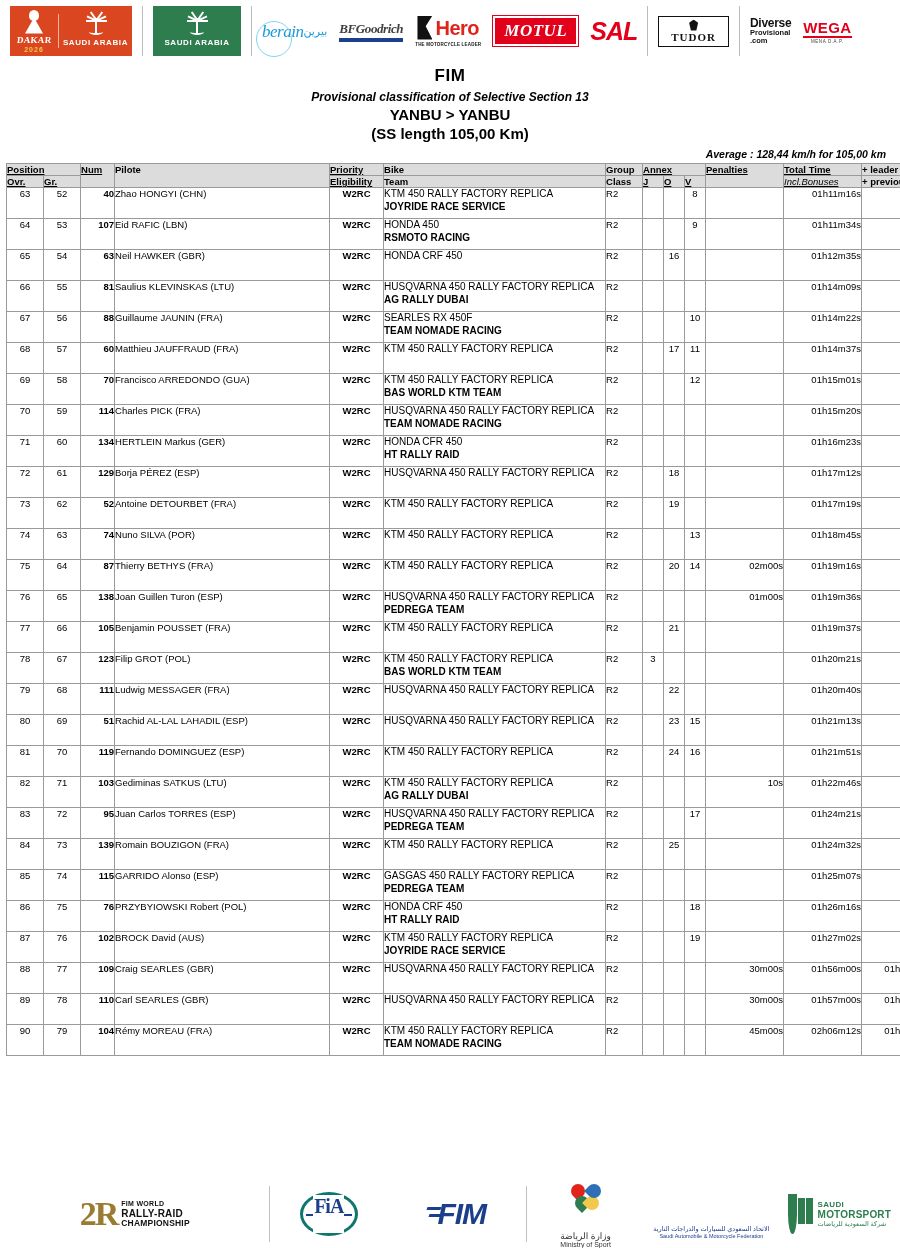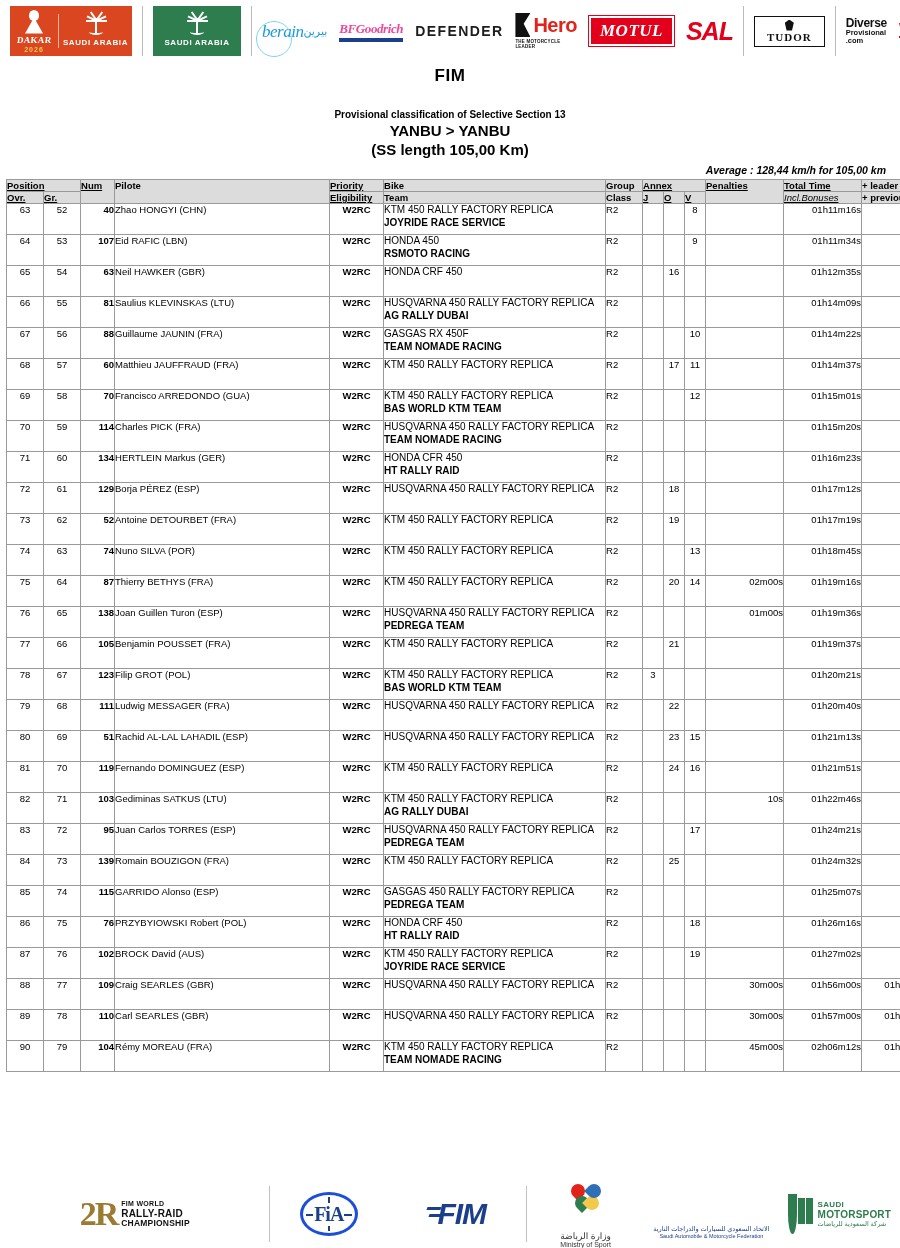--- a/index.html
+++ b/index.html
@@ -115,21 +115,21 @@
     width: 34px; height: 34px; border: 1.5px solid #7fd4f2;
     border-radius: 50%;
   }
 
   .bfg {
     background: #fff; text-align: center;
   }
   .bfg-top {
     font-family: "Liberation Serif", serif;
     font-size: 13px; font-weight: bold; font-style: italic;
-    color: #ec4899; letter-spacing: -.4px;
+    color: #404040; letter-spacing: -.4px;
   }
   .bfg-bar { height: 4px; background: #1b3f8b; margin-top: 1px; }
 
   .defender {
     font-size: 14px; font-weight: bold; letter-spacing: 1.4px;
     color: #1c1c1c;
   }
 
   .hero-logo { display: flex; flex-direction: column; align-items: center; }
   .hero-row { display: flex; align-items: center; gap: 3px; }
@@ -180,21 +180,21 @@
   .wega-word {
     font-size: 15px; font-weight: bold; color: #e3001b;
     letter-spacing: .4px; border-bottom: 2px solid #e3001b;
     font-family: "Liberation Sans", sans-serif;
   }
   .wega-sub { font-size: 4.5px; color: #444; letter-spacing: .6px; margin-top: 1px; }
 
   
   .titles { text-align: center; margin-top: 8px; }
   .t-fim { font-size: 17px; font-weight: bold; letter-spacing: .5px; }
-  .t-main { font-size: 10px; font-weight: bold; margin-top: 23px; }
+  .t-main { font-size: 12px; font-weight: bold; margin-top: 4px; font-style: italic; }
   .t-route { font-size: 15px; font-weight: bold; margin-top: 2px; }
   .t-ss { font-size: 15px; font-weight: bold; margin-top: 2px; }
   .avg {
     text-align: right; font-size: 10.5px; font-weight: bold;
     font-style: italic; margin: 6px 14px 3px 0;
   }
 
   
   .tbl-wrap { padding: 0 6px; }
   table.cls {
@@ -262,22 +262,22 @@
     font-family: "Liberation Serif", serif;
     font-size: 34px; font-weight: bold; color: #9a7b32;
     line-height: .85; letter-spacing: -2px;
   }
   .w2rc-txt { line-height: 1.12; }
   .w2rc-l1 { font-size: 7px; font-weight: bold; color: #111; letter-spacing: .3px; }
   .w2rc-l2 { font-size: 10px; font-weight: bold; color: #111; letter-spacing: .2px; }
   .w2rc-l3 { font-size: 8.5px; font-weight: bold; color: #111; letter-spacing: .2px; }
 
   .fia-logo {
-    width: 58px; height: 44px; border: 3px solid #1d4ed8;
-    border-radius: 50%; display: flex; align-items: center; justify-content: center;
+    width: 58px; height: 44px; border: 3px solid #0f766e;
+    border-radius: 50%; display: flex; justify-content: center;
     position: relative;
   }
   .fia-logo::before {
     content: ""; position: absolute; left: 3px; right: 3px; top: 50%;
     height: 2px; background: #1b3f8b;
   }
   .fia-logo::after {
     content: ""; position: absolute; left: 50%; top: 2px; bottom: 2px;
     width: 2px; margin-left: -1px; background: #1b3f8b;
   }
@@ -380,23 +380,20 @@
       </div>
     </div>
 
     <div class="sp-group bfg">
       <div>
         <div class="bfg-top">BFGoodrich</div>
         <div class="bfg-bar"></div>
       </div>
     </div>
 
-    <div class="sp-group">
-      <div class="defender">DEFENDER</div>
-    </div>
 
     <div class="sp-group">
       <div class="hero-logo">
         <div class="hero-row">
           <div class="hero-mark"></div>
           <div class="hero-word">Hero</div>
         </div>
         <div class="hero-sub">THE MOTORCYCLE LEADER</div>
       </div>
     </div>
@@ -573,21 +570,21 @@
               <span class="lead-p">01m34s</span>
             </td>
           </tr>
           <tr>
             <td class="ovr">67</td>
             <td class="gr">56</td>
             <td class="num">88</td>
             <td class="pilote">Guillaume JAUNIN (FRA)</td>
             <td class="prio">W2RC</td>
             <td class="bike">
-              <div class="bike-model">GASGAS RX 450F</div>
+              <div class="bike-model">SEARLES RX 450F</div>
               <div class="bike-team">TEAM NOMADE RACING</div>
             </td>
             <td class="grp">R2</td>
             <td class="annex"></td>
             <td class="annex"></td>
             <td class="annex">10</td>
             <td class="pen"></td>
             <td class="tot">01h14m22s</td>
             <td class="lead">
               <span class="lead-l">25m19s</span>

